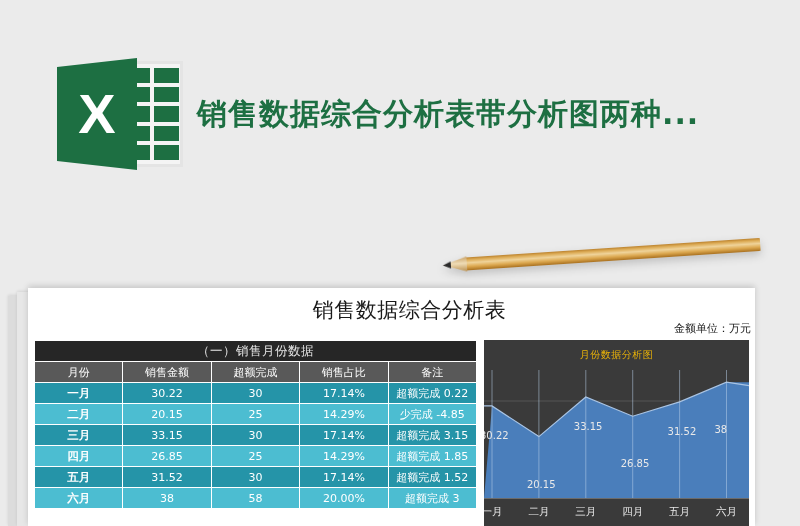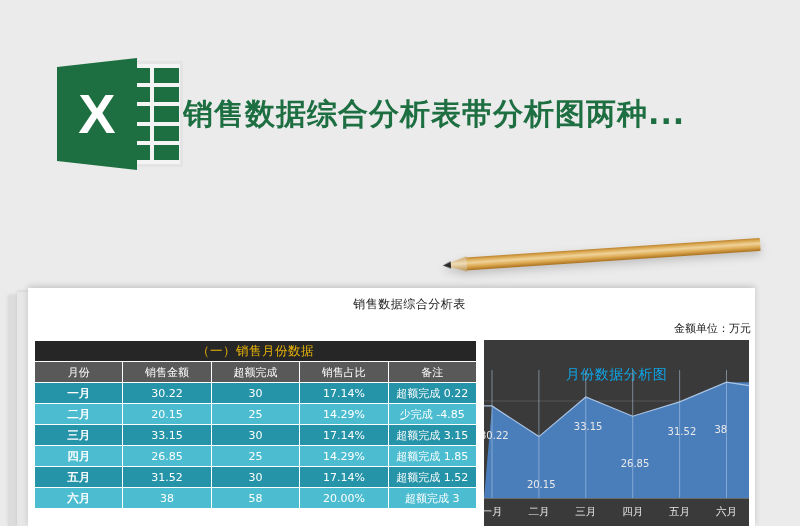--- a/index.html
+++ b/index.html
@@ -67,21 +67,21 @@
     width: 80px; height: 112px;
     display: flex; align-items: center; justify-content: center;
     color: #ffffff;
     font-size: 56px;
     font-weight: bold;
     font-family: "Liberation Sans", sans-serif;
     line-height: 1;
     letter-spacing: 0;
   }
 
-  .hero-text { }
+  .hero-text { margin-left: 14px; }
   .hero-title {
     color: #1d6f42;
     font-size: 30px;
     font-weight: bold;
     letter-spacing: 1px;
     line-height: 1.25;
     white-space: nowrap;
     font-family: "DejaVu Sans", "Liberation Sans", sans-serif;
   }
   .hero-sub {
@@ -153,21 +153,21 @@
     background: #ffffff;
     overflow: hidden;
     box-shadow: 0 -2px 6px rgba(0,0,0,0.16);
   }
 
   .sheet-title {
     position: absolute;
     left: 0; top: 8px;
     width: 100%;
     text-align: center;
-    font-size: 12px;
+    font-size: 21px;
     color: #1a1a1a;
     font-family: Liberation Mono, monospace;
     letter-spacing: 0.5px;
     padding-left: 36px;
   }
   .sheet-meta-left {
     position: absolute;
     left: 6px; top: 33px;
     font-size: 11px;
     color: #1a1a1a;
@@ -200,21 +200,21 @@
   table.data td, table.data th {
     border: 1px solid #ffffff;
     padding: 0;
     height: 21px;
     text-align: center;
     vertical-align: middle;
     font-weight: normal;
   }
   .sec-title td {
     background: #262626;
-    color: #eab308;
+    color: #e5e5e5;
     font-size: 12.5px;
     font-weight: bold;
     height: 22px;
     letter-spacing: 0.5px;
     border-color: #262626;
   }
   .col-head th {
     background: #595959;
     color: #ffffff;
     font-size: 11px;
@@ -230,25 +230,25 @@
   
   .chart {
     position: absolute;
     left: 456px; top: 52px;
     width: 265px; height: 186px;
     background: #3a3a3a;
     overflow: hidden;
   }
   .chart-title {
     position: absolute;
-    left: 0; top: 26px;
+    left: 0; top: 8px;
     width: 100%;
     text-align: center;
-    color: #0ea5e9;
-    font-size: 14px;
+    color: #eab308;
+    font-size: 10px;
     font-family: "DejaVu Sans", "Liberation Sans", sans-serif;
     letter-spacing: 0.5px;
   }
   .plot {
     position: absolute;
     left: 0; top: 30px;
     width: 265px; height: 128px;
   }
   .plot svg { display: block; width: 265px; height: 128px; }
   .pt-label {

